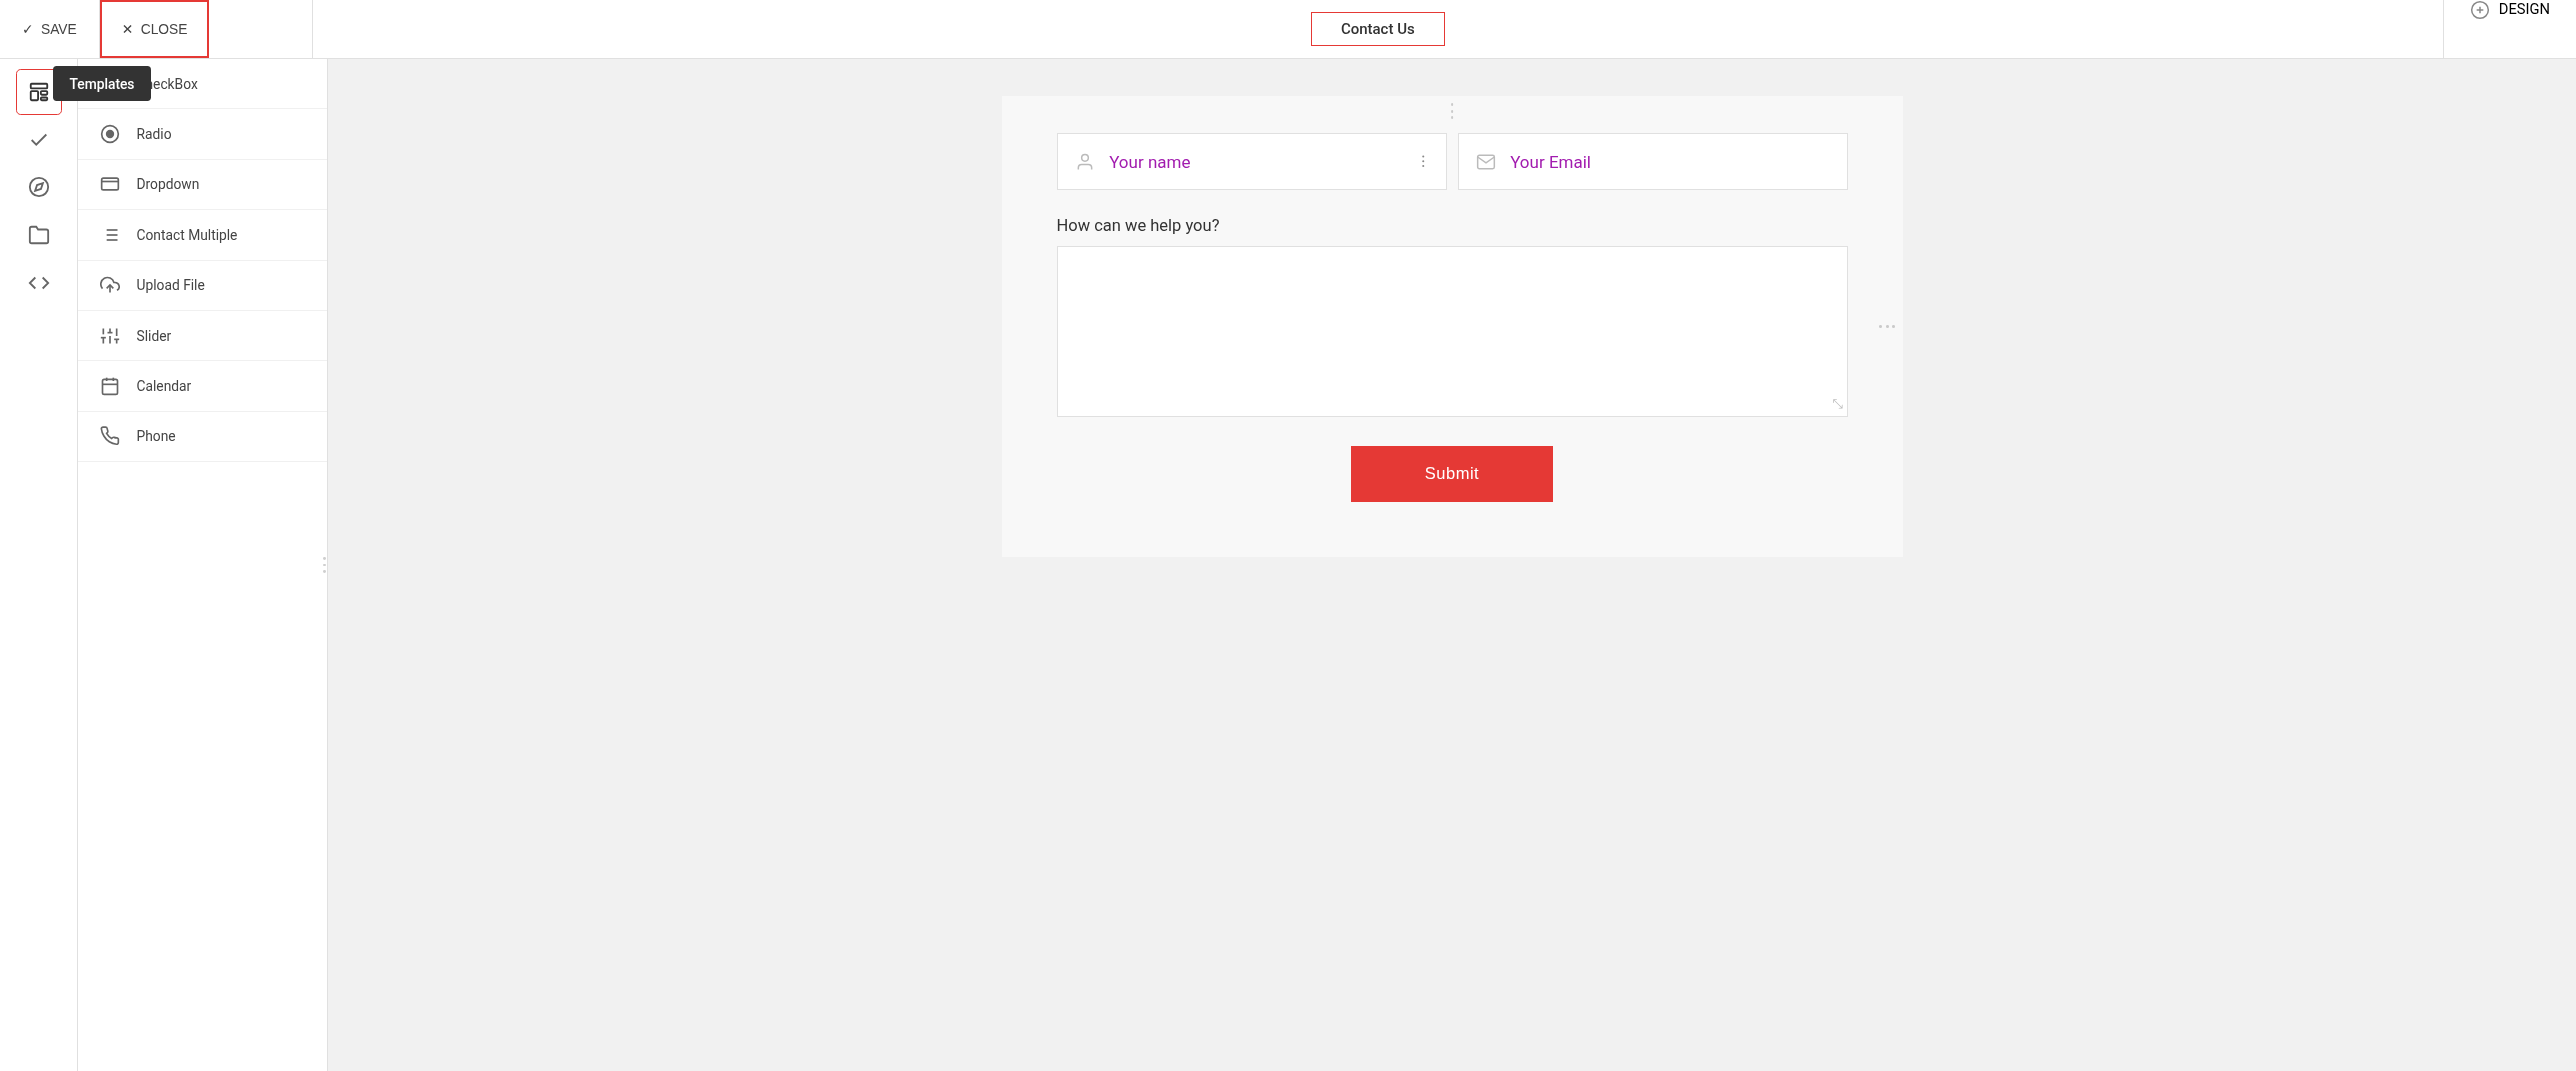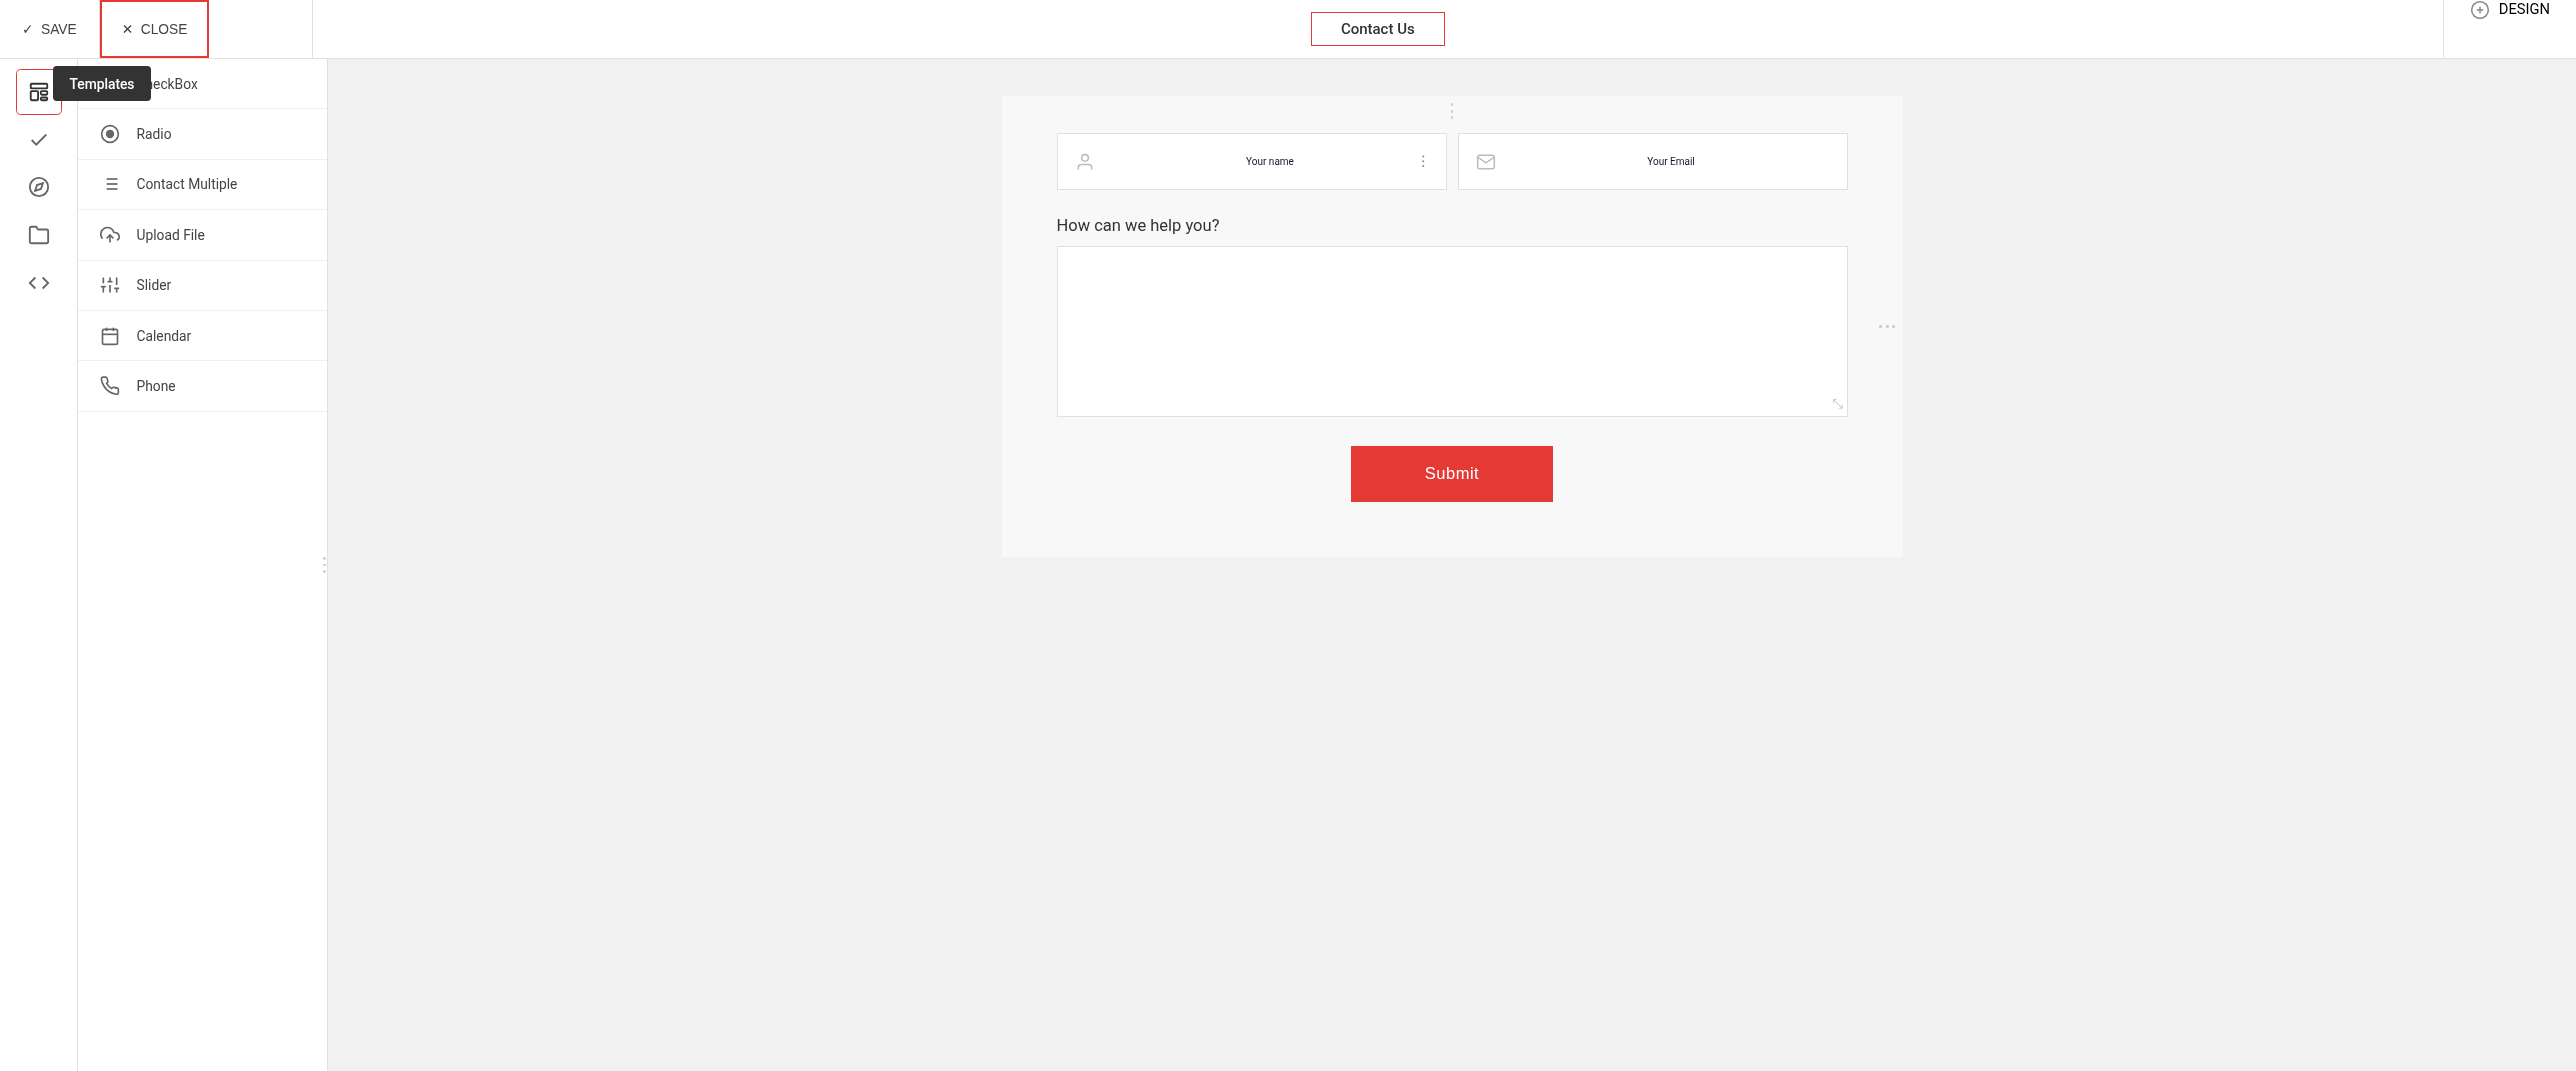--- a/index.html
+++ b/index.html
@@ -215,24 +215,23 @@
       height: 26px;
       display: flex;
       align-items: center;
       justify-content: center;
       color: #bbb;
       flex-shrink: 0;
       margin-right: 11px;
     }
     .field-icon svg { width: 20px; height: 20px; }
     .field-placeholder {
-      font-size: 10px;
-      color: #0f172a;
+      font-size: 17px;
+      color: #a21caf;
       flex: 1;
-      text-align: center;
     }
     .field-options-btn {
       width: 26px;
       height: 26px;
       display: flex;
       align-items: center;
       justify-content: center;
       cursor: pointer;
       color: #888;
       position: absolute;
@@ -416,20 +415,27 @@
     </div>
 
     <div class="panel-item">
       <svg viewBox="0 0 24 24" fill="none" stroke="currentColor" stroke-width="2">
         <circle cx="12" cy="12" r="10"></circle>
         <circle cx="12" cy="12" r="4" fill="currentColor"></circle>
       </svg>
       <span>Radio</span>
     </div>
 
+    <div class="panel-item">
+      <svg viewBox="0 0 24 24" fill="none" stroke="currentColor" stroke-width="2">
+        <rect x="2" y="5" width="20" height="14" rx="2"></rect>
+        <line x1="2" y1="9" x2="22" y2="9"></line>
+      </svg>
+      <span>Dropdown</span>
+    </div>
 
     <div class="panel-item">
       <svg viewBox="0 0 24 24" fill="none" stroke="currentColor" stroke-width="2">
         <line x1="8" y1="6" x2="21" y2="6"></line>
         <line x1="8" y1="12" x2="21" y2="12"></line>
         <line x1="8" y1="18" x2="21" y2="18"></line>
         <line x1="3" y1="6" x2="3.01" y2="6" stroke-width="3"></line>
         <line x1="3" y1="12" x2="3.01" y2="12" stroke-width="3"></line>
         <line x1="3" y1="18" x2="3.01" y2="18" stroke-width="3"></line>
       </svg>

